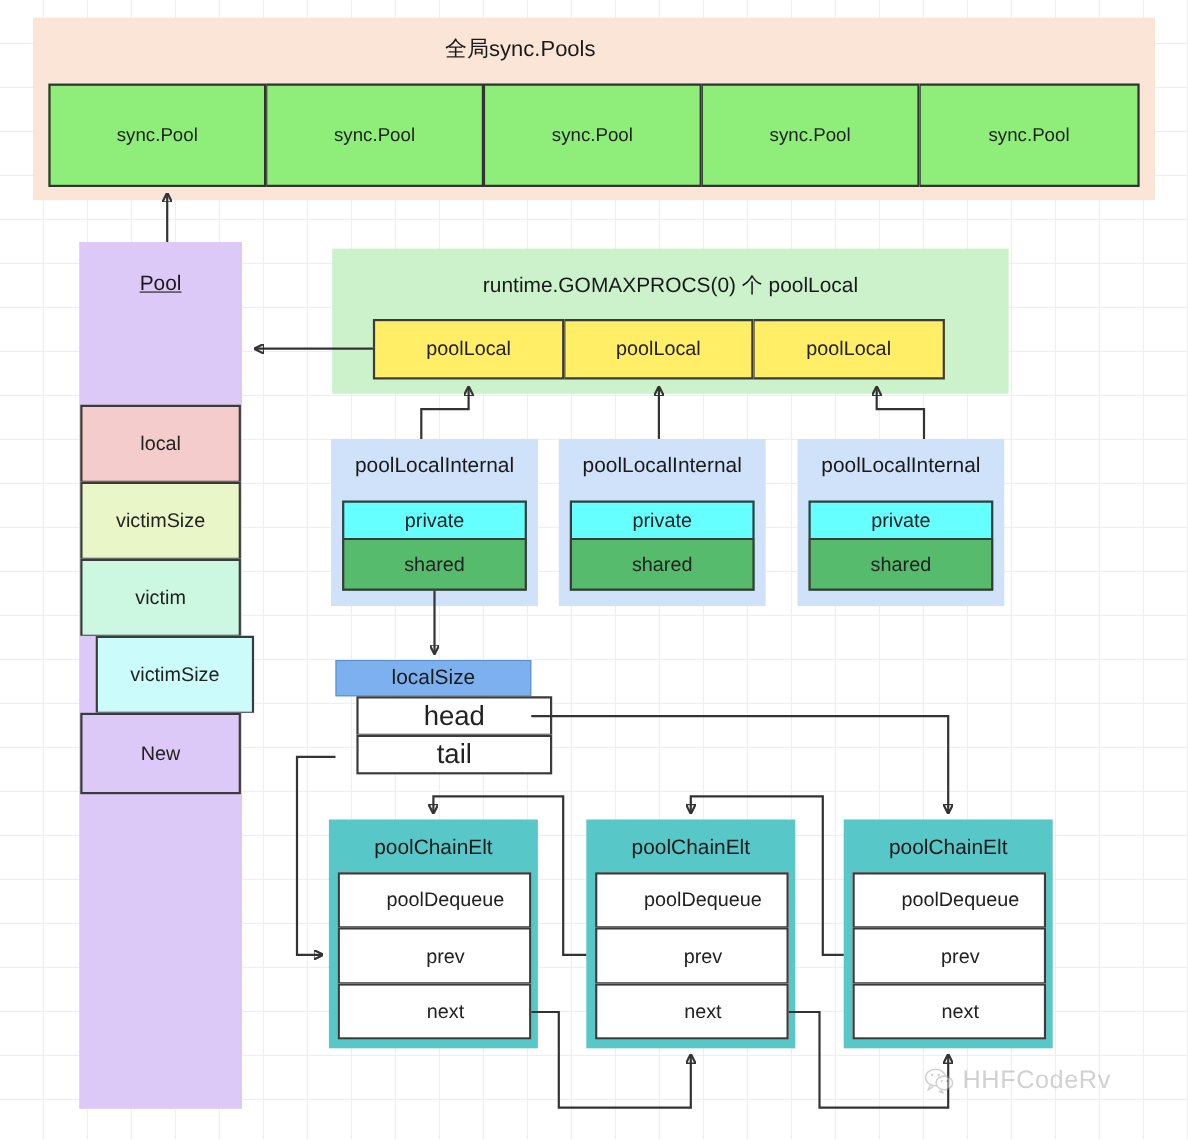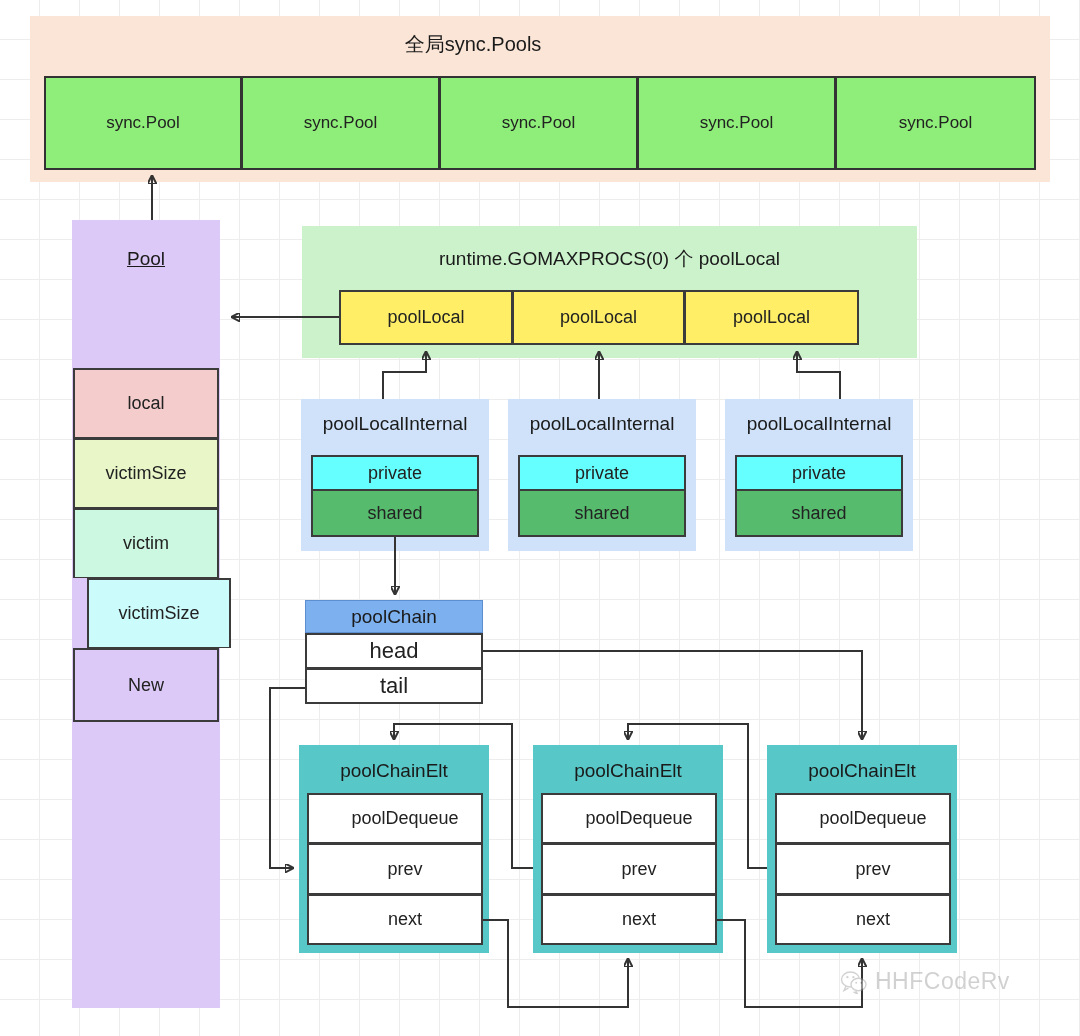--- a/index.html
+++ b/index.html
@@ -70,21 +70,21 @@
   .shared{background:#57bb6e;border:2px solid #3b3b3b;border-top-width:1px;font-size:18px;color:#222;}
 
   
   #chainHead{
     left:305px;top:600px;width:178px;height:33px;
     background:#7cb0ef;border:1px solid #5d8fd0;
     font-size:19px;color:#1a1a1a;
   }
   .chainrow{
     background:#ffffff;border:2px solid #3b3b3b;border-bottom-width:1px;
-    font-size:22px;color:#222222;
+    font-size:25px;color:#222222;margin-left:19px;
   }
   .chainrow.last{border-bottom-width:2px;}
 
   
   .eltwrap{background:#57c7c7;}
   .elttitle{font-size:19px;color:#1a1a1a;}
   .eltrow{
     background:#ffffff;border:2px solid #3b3b3b;border-bottom-width:1px;
     font-size:18px;color:#222222;padding-left:20px;
   }
@@ -140,21 +140,21 @@
   <div class="box plinternal" style="left:508px;top:399px;width:188px;height:152px;"></div>
   <div class="lbl plititle" style="left:508px;top:410px;width:188px;height:28px;">poolLocalInternal</div>
   <div class="lbl box private" style="left:518px;top:455px;width:168px;height:35px;">private</div>
   <div class="lbl box shared" style="left:518px;top:490px;width:168px;height:47px;">shared</div>
 
   <div class="box plinternal" style="left:725px;top:399px;width:188px;height:152px;"></div>
   <div class="lbl plititle" style="left:725px;top:410px;width:188px;height:28px;">poolLocalInternal</div>
   <div class="lbl box private" style="left:735px;top:455px;width:168px;height:35px;">private</div>
   <div class="lbl box shared" style="left:735px;top:490px;width:168px;height:47px;">shared</div>
 
-  <div class="lbl box" id="chainHead">poolChain</div>
+  <div class="lbl box" id="chainHead">localSize</div>
   <div class="lbl box chainrow" style="left:305px;top:633px;width:178px;height:35px;">head</div>
   <div class="lbl box chainrow last" style="left:305px;top:668px;width:178px;height:36px;">tail</div>
 
   <div class="box eltwrap" style="left:299px;top:745px;width:190px;height:208px;"></div>
   <div class="lbl elttitle" style="left:299px;top:757px;width:190px;height:28px;">poolChainElt</div>
   <div class="lbl box eltrow" style="left:307px;top:793px;width:176px;height:50px;">poolDequeue</div>
   <div class="lbl box eltrow" style="left:307px;top:843px;width:176px;height:51px;">prev</div>
   <div class="lbl box eltrow last" style="left:307px;top:894px;width:176px;height:51px;">next</div>
 
   <div class="box eltwrap" style="left:533px;top:745px;width:190px;height:208px;"></div>

